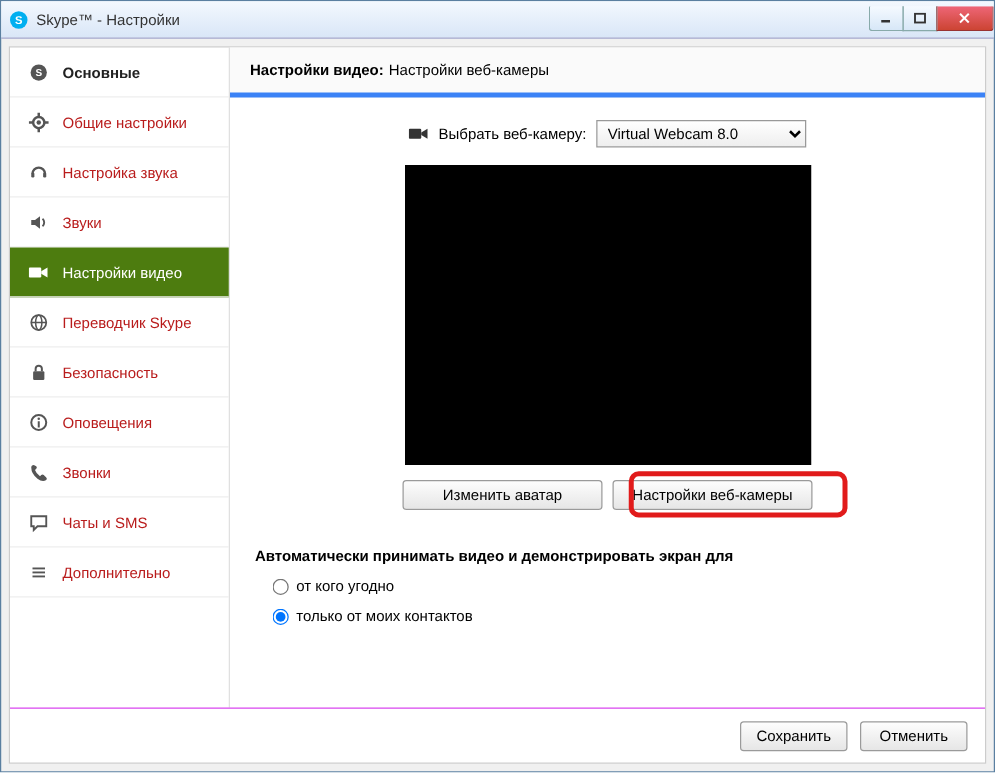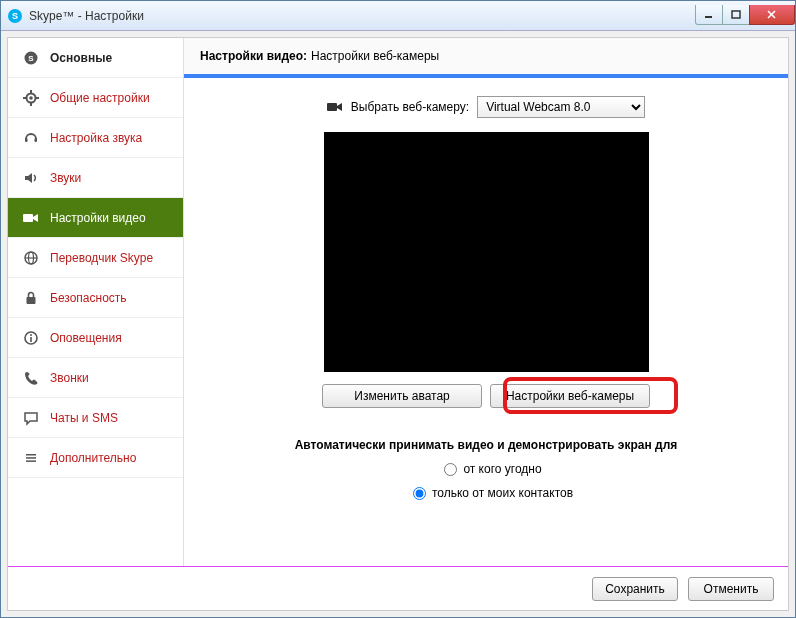--- a/index.html
+++ b/index.html
@@ -82,23 +82,23 @@
   min-width: 160px; height: 24px;
   border: 1px solid #9a9a9a; border-radius: 3px;
   background: linear-gradient(#fdfdfd,#e6e6e6);
   font-size: 12px; cursor: pointer;
   display: flex; align-items: center; justify-content: center;
 }
 .highlight-ring {
   position: absolute; border: 4px solid #e11b1b; border-radius: 8px;
   width: 175px; height: 37px; right: 90px; top: -7px; pointer-events:none;
 }
-.section-title { font-weight: bold; margin-bottom: 10px; text-align: center; }
+.section-title { font-weight: bold; margin-bottom: 10px; }
 .radios { padding-left: 14px; }
-.radio-row { display: flex; align-items: center; margin-bottom: 10px; gap: 6px; justify-content: center; }
+.radio-row { display: flex; align-items: center; margin-bottom: 10px; gap: 6px; }
 .radio-row input { margin: 0; }
 .footer {
   height: 44px; border-top: 1px solid #d946ef;
   display: flex; align-items: center; justify-content: flex-end;
   padding: 0 14px; gap: 10px;
 }
 .footer .btn { min-width: 86px; }
 .cam-ic { width:16px; height:12px; }
 </style>
 </head>

